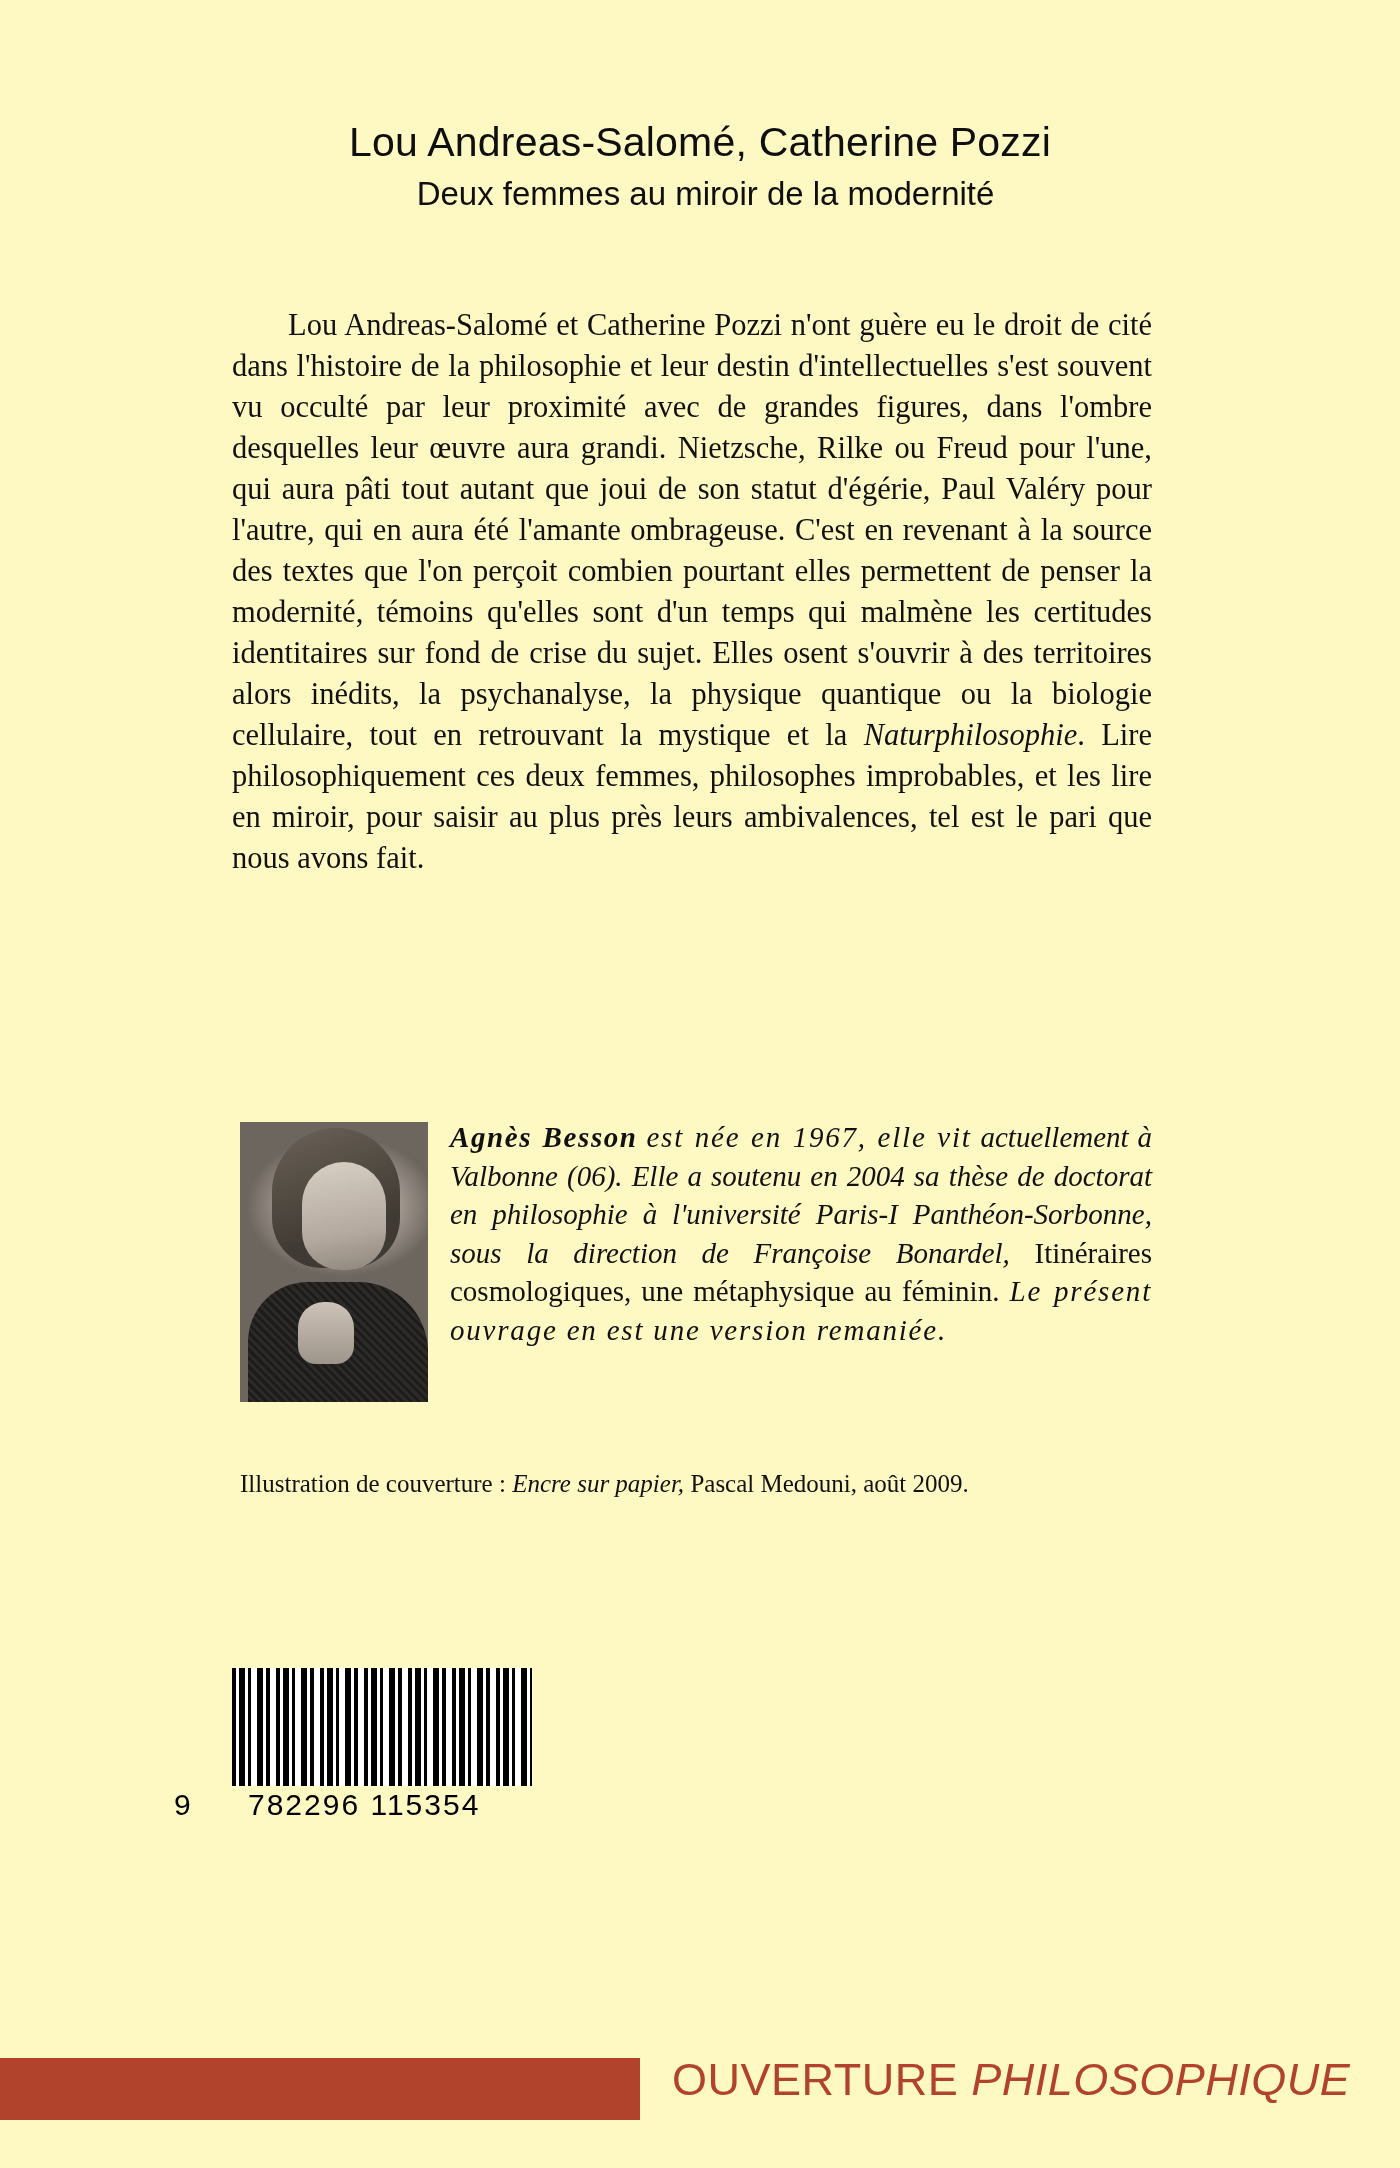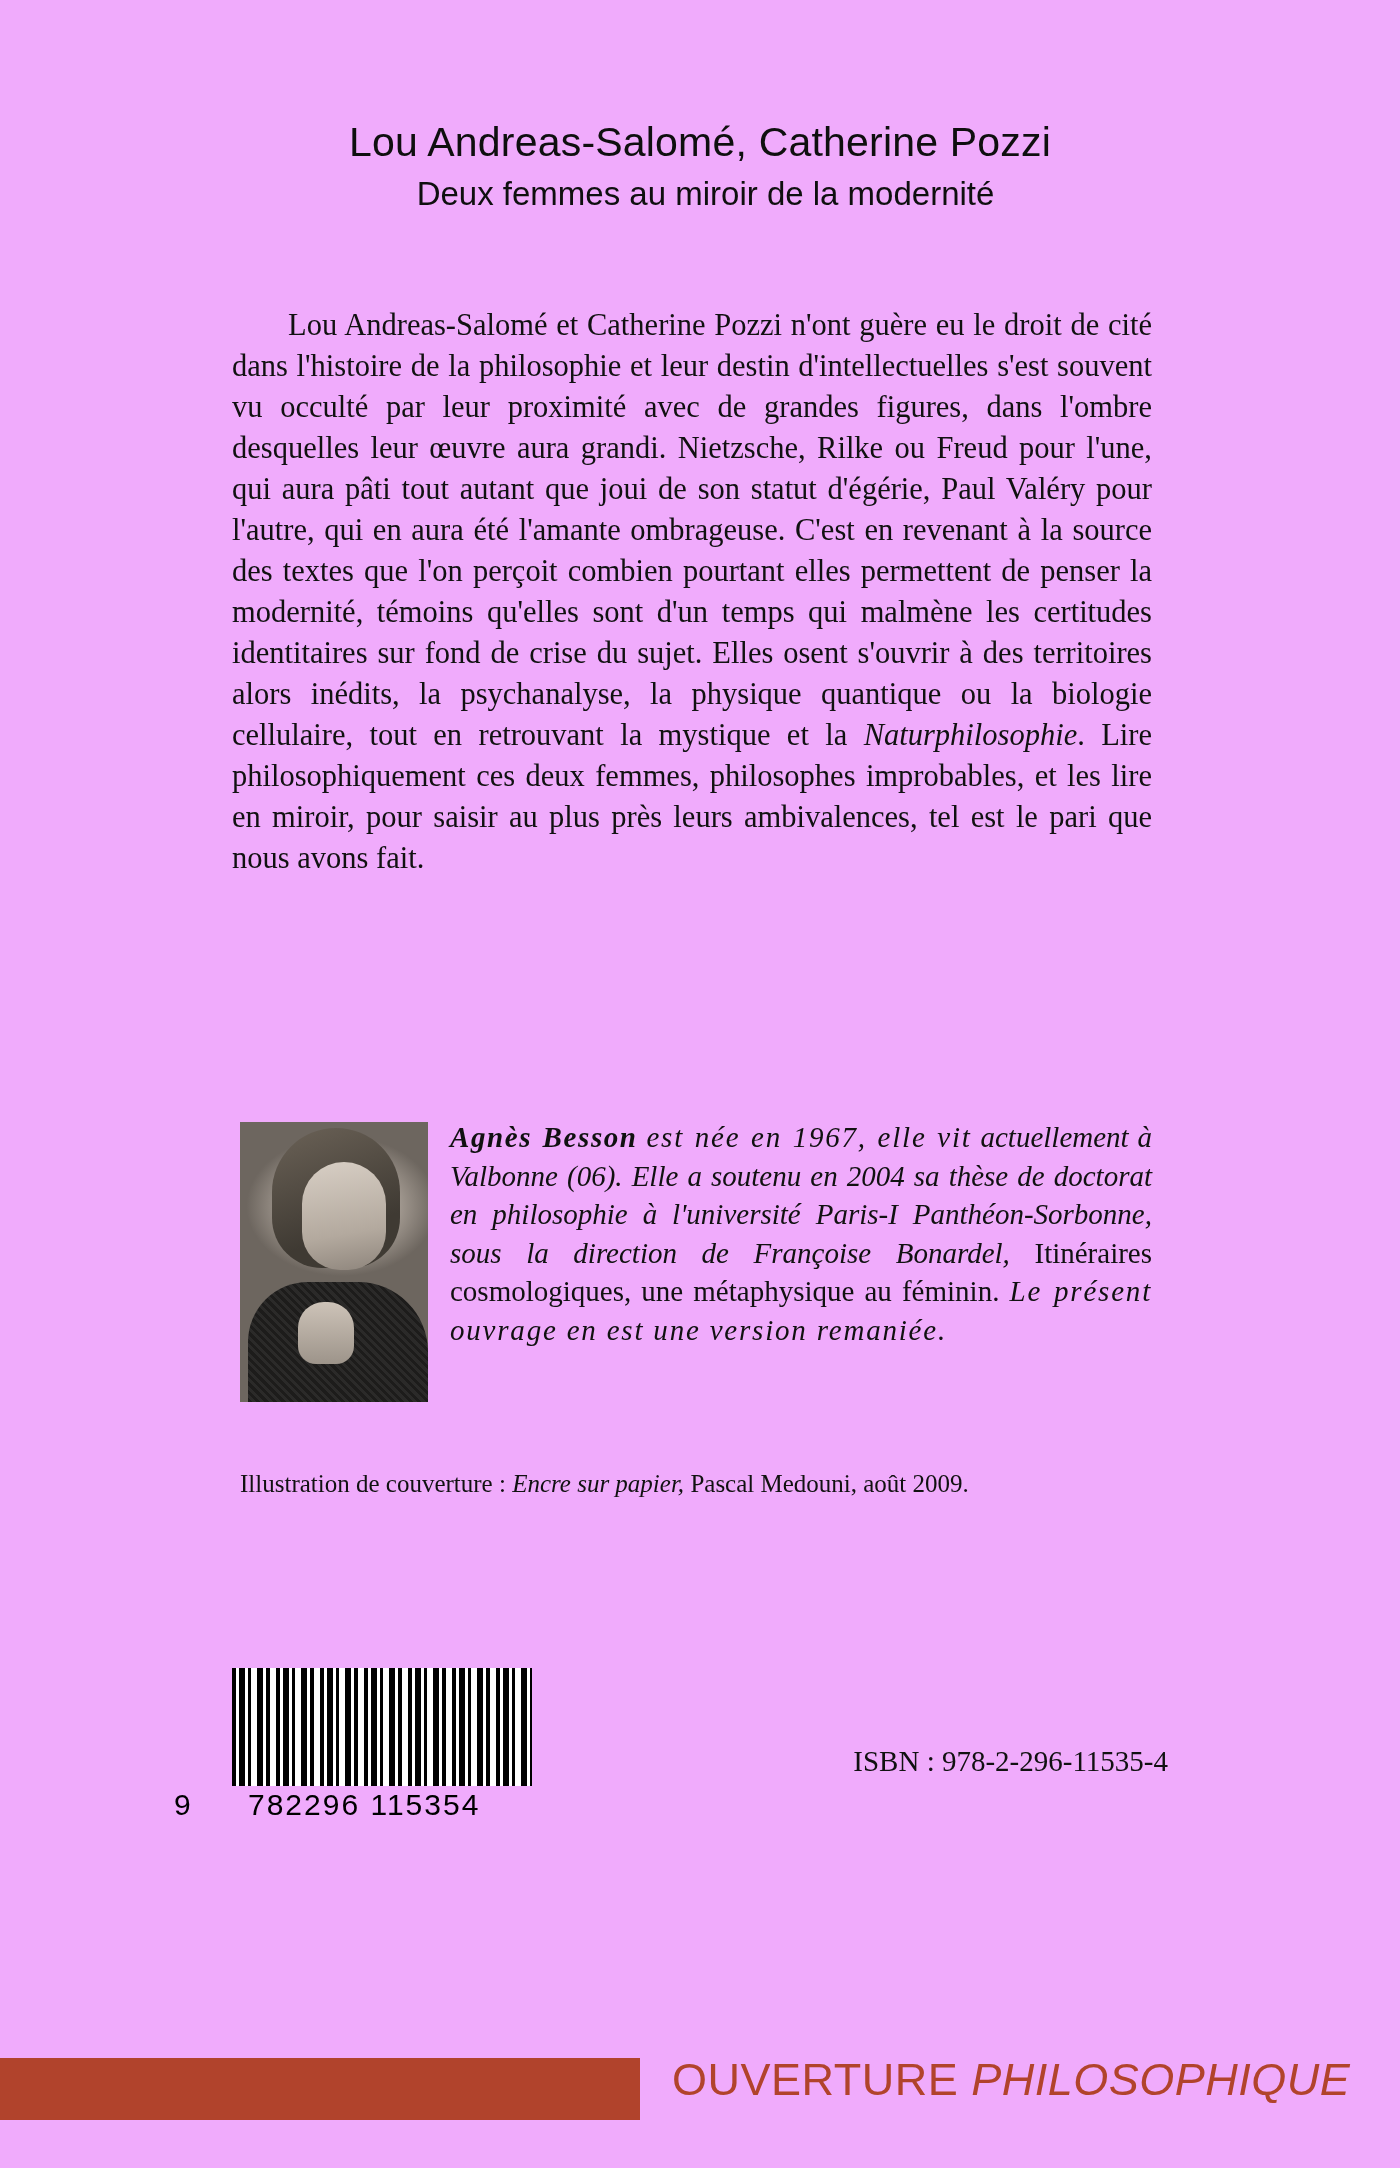--- a/index.html
+++ b/index.html
@@ -12,21 +12,21 @@
     height: 2168px;
     position: relative;
     font-family: "Liberation Serif", serif;
     color: #000000;
     overflow: hidden;
   }
 
   .page {
     position: absolute;
     inset: 0;
-    background: #f0abfc;
+    background: #fef9c3;
   }
 
   
   .title-block {
     position: absolute;
     left: 0;
     right: 0;
     top: 118px;
     text-align: center;
   }
@@ -242,21 +242,20 @@
 
   <div class="barcode-area">
     <div class="barcode"></div>
     <div class="barcode-digits">
       <span class="d-left">9</span>
       <span class="d-main">782296 115354</span>
     </div>
   </div>
 
   <div class="isbn-block">
-    <div>ISBN : 978-2-296-11535-4</div>
   </div>
 
   <div class="bottom-band">
     <div class="band-bar"></div>
     <div class="band-text"><span>OUVERTURE</span> <span class="it">PHILOSOPHIQUE</span></div>
   </div>
 
 </div>
 
 </body></html>

